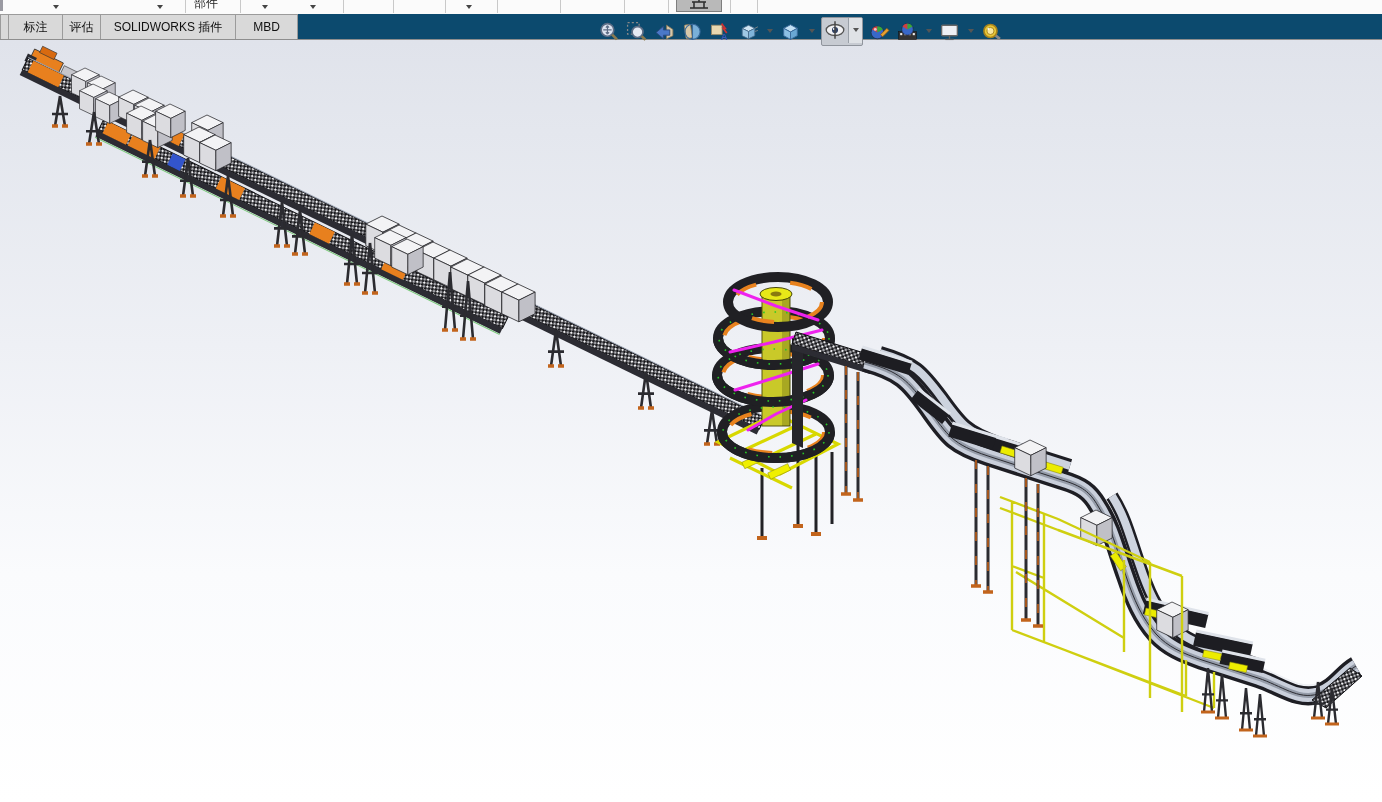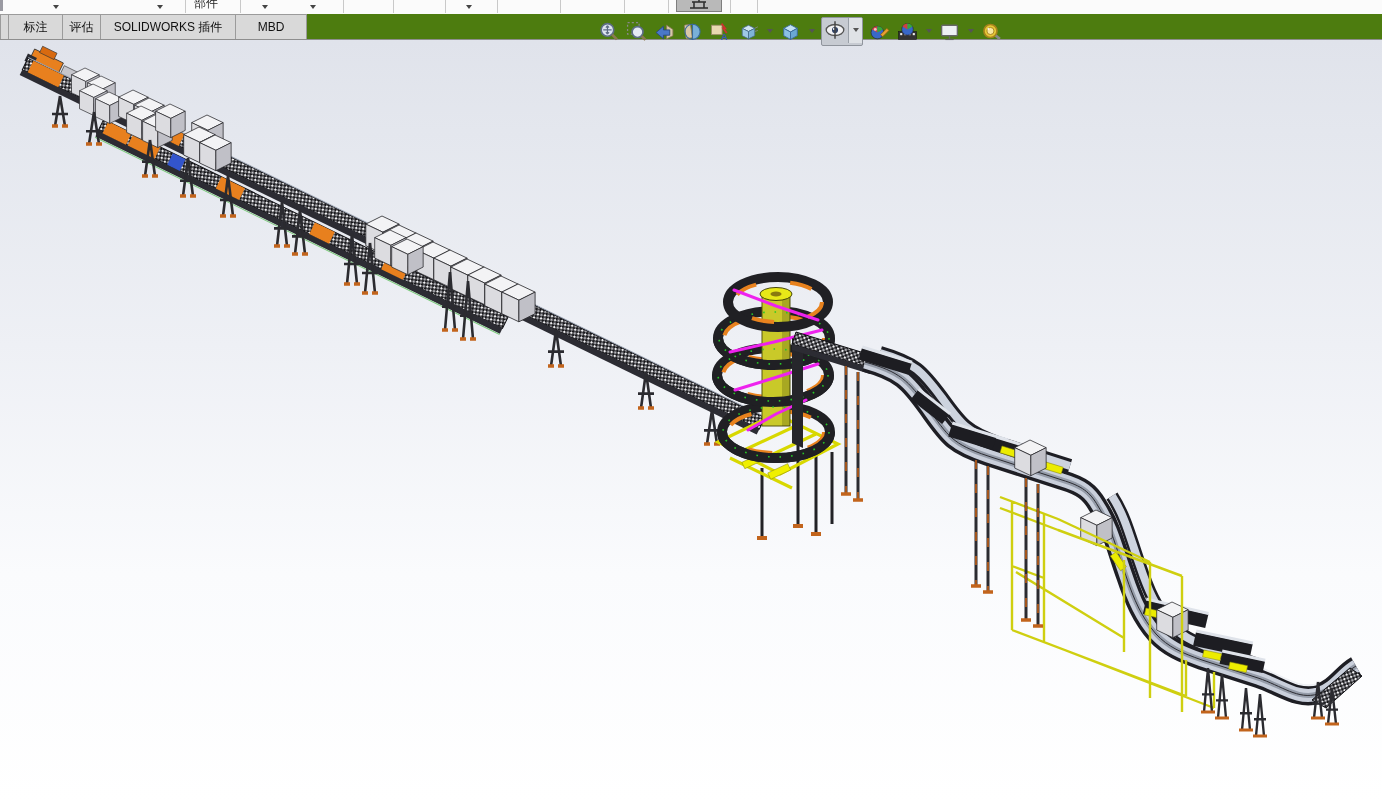--- a/index.html
+++ b/index.html
@@ -24,21 +24,21 @@
     font-size:12px;color:#222;line-height:18px;
   }
   .pressedbtn{
     position:absolute;left:676px;top:-14px;width:46px;height:26px;
     background:#b9b9b9;border:1px solid #7e7e7e;box-sizing:border-box;
   }
   .sliver{position:absolute;left:0;top:0;width:3px;height:11px;background:#9a9aa2;}
   
   .tabbar{
     position:absolute;left:0;top:14px;width:1382px;height:25px;
-    background:#4d7c0f;border-bottom:1px solid #8e8e8e;z-index:6;
+    background:#0c4a6e;border-bottom:1px solid #8e8e8e;z-index:6;
     display:flex;align-items:stretch;
   }
   .tab{
     background:#d9d9d9;border:1px solid #9b9b9b;border-bottom:none;
     box-sizing:border-box;display:flex;align-items:center;justify-content:center;
     font-size:12px;color:#111;cursor:default;margin-left:-1px;
   }
   .tab.partial{width:9px;margin-left:0;}
   
   .viewport{
@@ -108,21 +108,21 @@
   <div class="tab partial"></div>
   <div class="tab" style="width:55px">
       <span>标注</span>
     </div>
   <div class="tab" style="width:39px">
       <span>评估</span>
     </div>
   <div class="tab" style="width:136px">
       <span>SOLIDWORKS 插件</span>
     </div>
-  <div class="tab" style="width:72px">
+  <div class="tab" style="width:63px">
       <span>MBD</span>
     </div>
 </div>
 
 <div class="viewport">
 <svg width="1382" height="762" viewBox="0 40 1382 762">
   <defs>
     <pattern id="rol" width="5" height="5" patternUnits="userSpaceOnUse" patternTransform="rotate(26)">
       <rect width="5" height="5" fill="#17171b"></rect>
       <rect width="2.2" height="2.2" fill="#f1f1f3"></rect>

